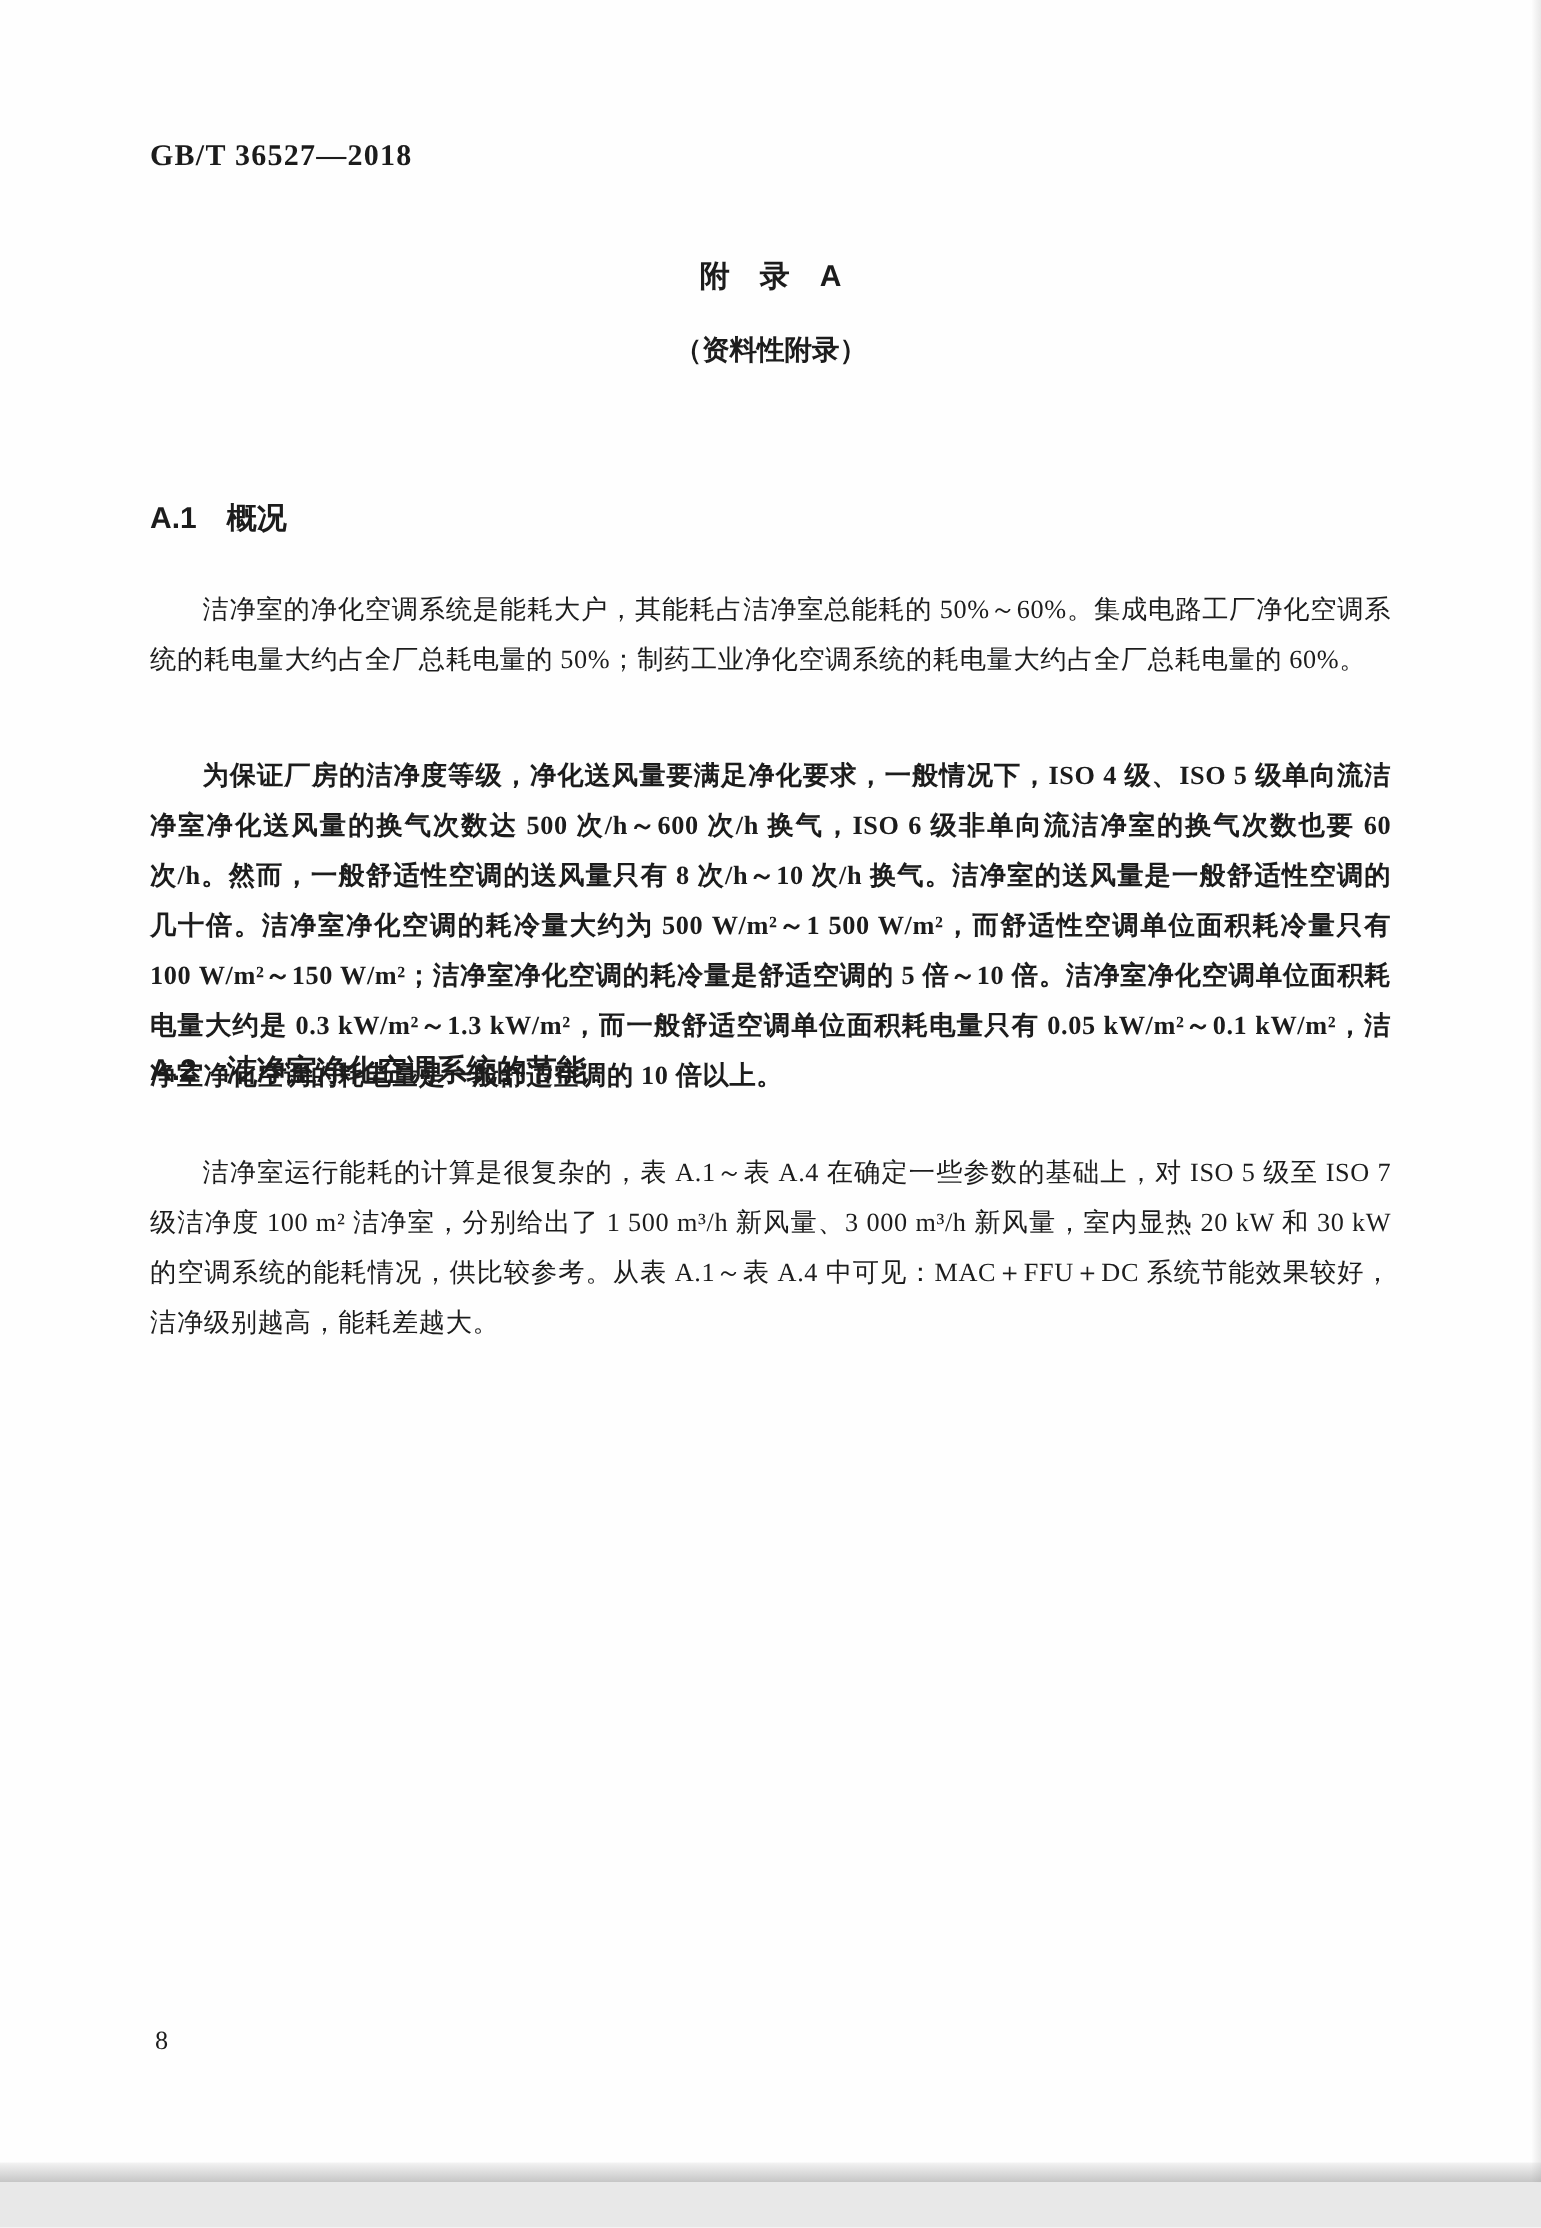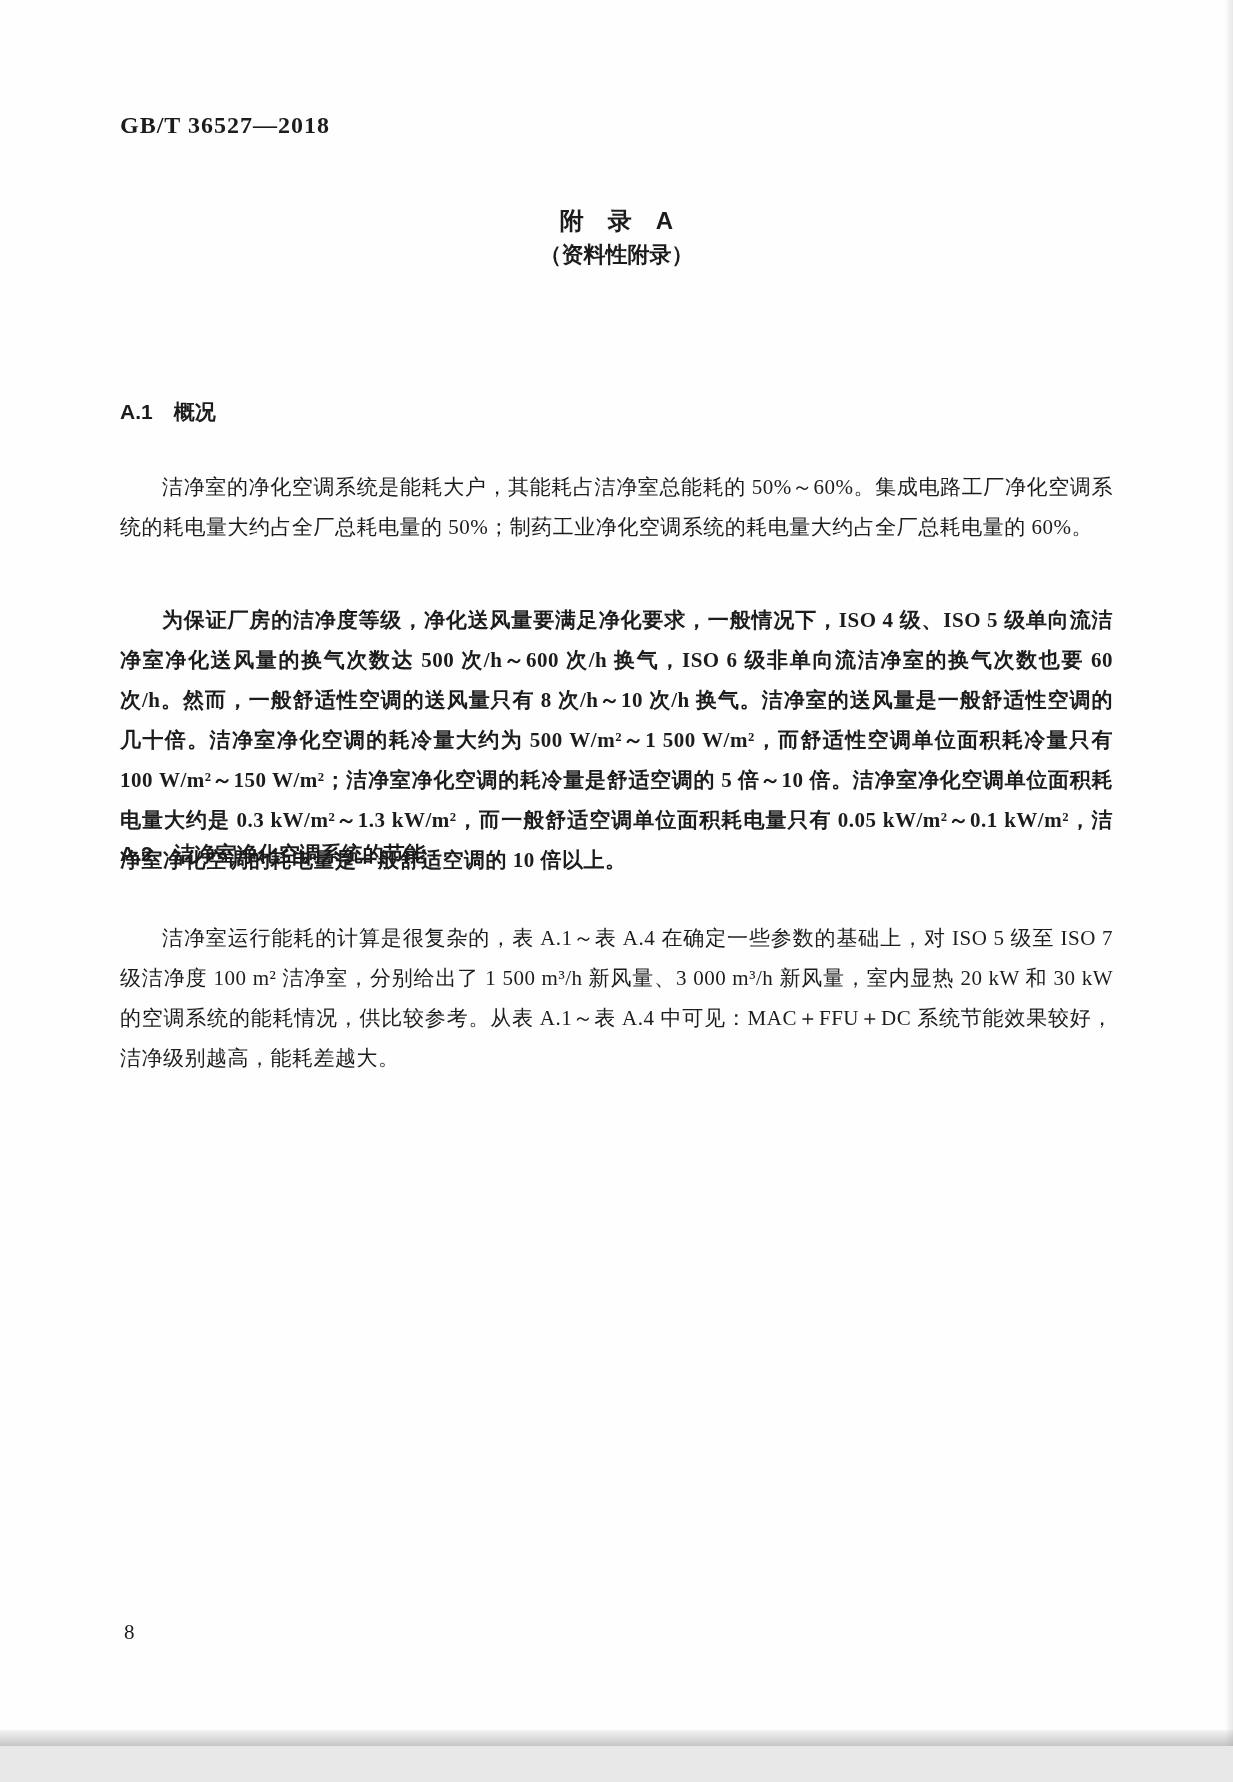--- a/index.html
+++ b/index.html
@@ -30,38 +30,38 @@
     position: absolute;
     left: 120px;
     width: 993px;
     top: 205px;
     text-align: center;
   }
   .title-line1 {
     font-size: 24px;
     font-weight: bold;
     font-family: "Liberation Sans", "DejaVu Sans", sans-serif;
-    margin-bottom: 3px;
+    margin-bottom: 28px;
   }
   .title-line2 {
     font-size: 22px;
     font-weight: bold;
     font-family: Liberation Mono, monospace;
     margin-bottom: 14px;
   }
   .title-line3 {
     font-size: 22px;
     font-weight: bold;
     font-family: "Liberation Sans", "DejaVu Sans", sans-serif;
   }
   .section-heading {
     position: absolute;
     left: 120px;
     width: 993px;
-    font-size: 21px;
+    font-size: 24px;
     font-weight: bold;
     font-family: "Liberation Sans", "DejaVu Sans", sans-serif;
   }
   .heading-a1 { top: 398px; }
   .heading-a2 { top: 840px; }
   .body-para {
     position: absolute;
     left: 120px;
     width: 993px;
     font-size: 21px;

